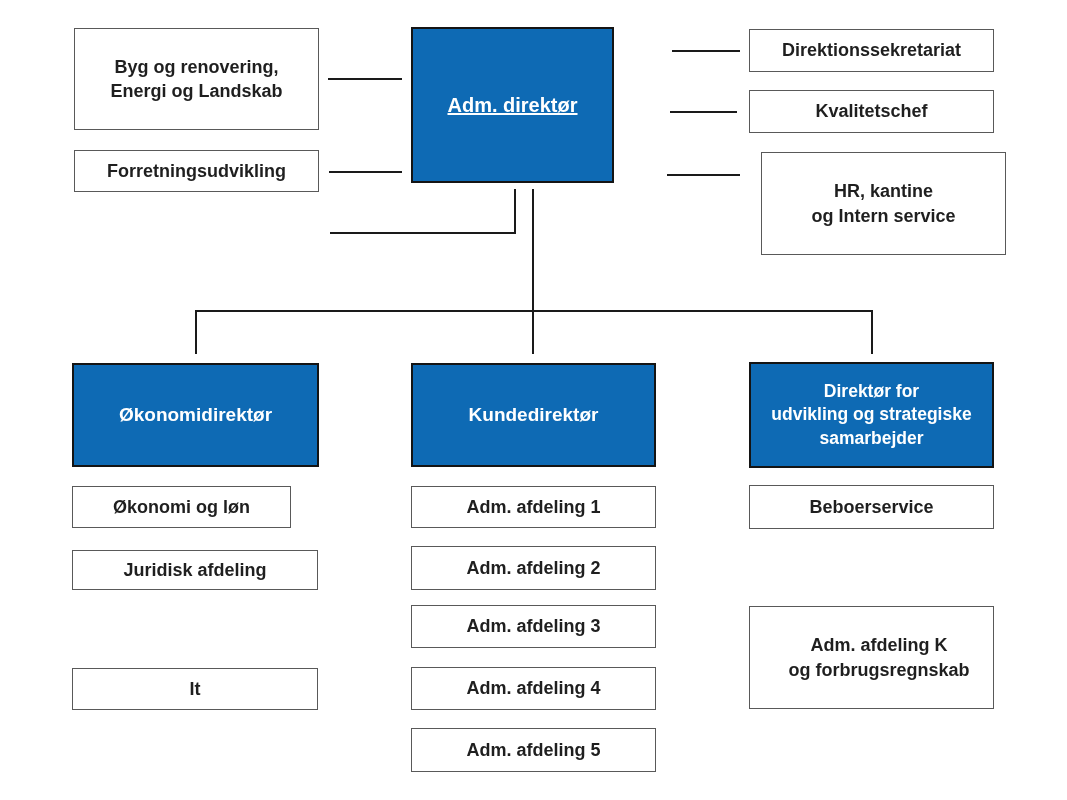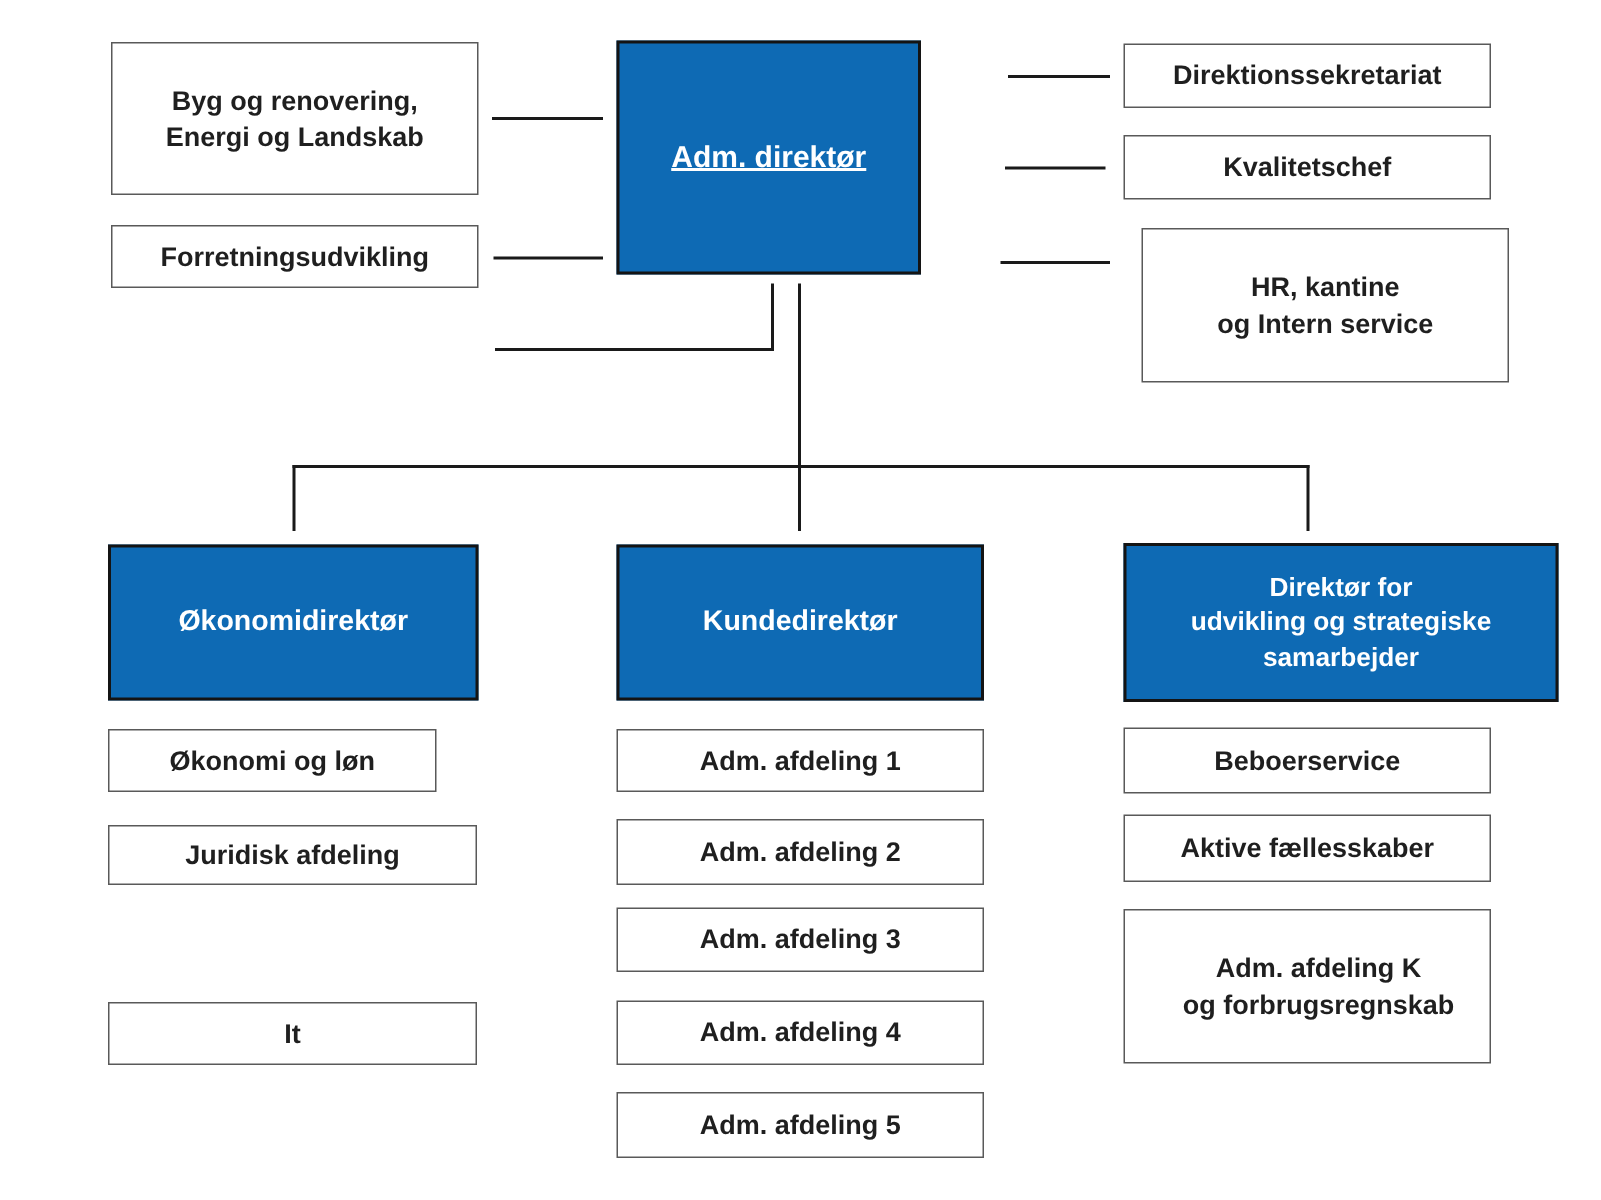--- a/index.html
+++ b/index.html
@@ -87,21 +87,21 @@
     <span class="lbl">HR, kantine
 og Intern service</span>
   </div>
 
   <div class="box blue" style="left:72px; top:363px; width:247px; height:104px;">
     <span class="lbl">Økonomidirektør</span>
   </div>
   <div class="box blue" style="left:411px; top:363px; width:245px; height:104px;">
     <span class="lbl">Kundedirektør</span>
   </div>
-  <div class="box blue small-text" style="left:749px; top:362px; width:290px; height:106px;text-align:center;">
+  <div class="box blue small-text" style="left:749px; top:362px; width:245px; height:106px;text-align:center;">
     <span class="lbl">Direktør for
 udvikling og strategiske
 samarbejder</span>
   </div>
 
   <div class="box white" style="left:72px; top:486px; width:219px; height:42px;">
     <span class="lbl">Økonomi og løn</span>
   </div>
   <div class="box white" style="left:72px; top:550px; width:246px; height:40px;">
     <span class="lbl">Juridisk afdeling</span>
@@ -122,21 +122,18 @@
   <div class="box white" style="left:411px; top:667px; width:245px; height:43px;">
     <span class="lbl">Adm. afdeling 4</span>
   </div>
   <div class="box white" style="left:411px; top:728px; width:245px; height:44px;">
     <span class="lbl">Adm. afdeling 5</span>
   </div>
 
   <div class="box white" style="left:749px; top:485px; width:245px; height:44px;">
     <span class="lbl">Beboerservice</span>
   </div>
-  <div class="box white" style="left:749px; top:543px; width:245px; height:45px;">
-    <span class="lbl">Aktive fællesskaber</span>
-  </div>
   <div class="box white" style="left:749px; top:606px; width:245px; height:103px;padding-left:21px;">
     <span class="lbl">Adm. afdeling K
 og forbrugsregnskab</span>
   </div>
 
 </div>
 
 </body></html>

